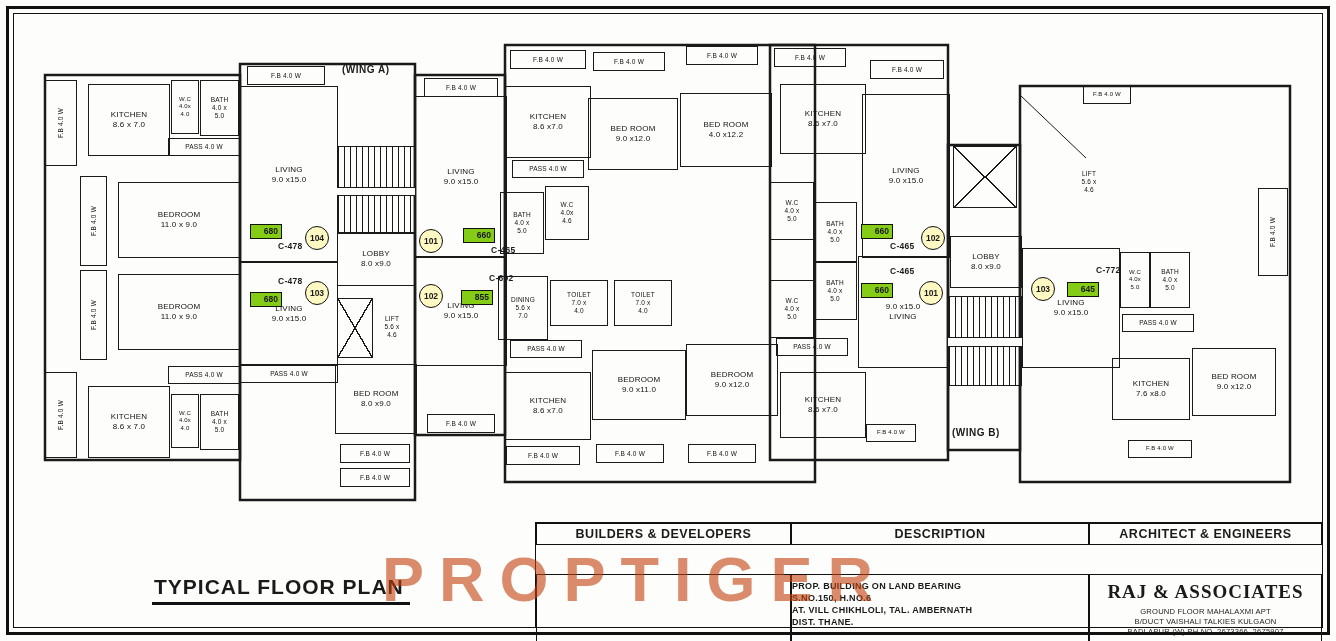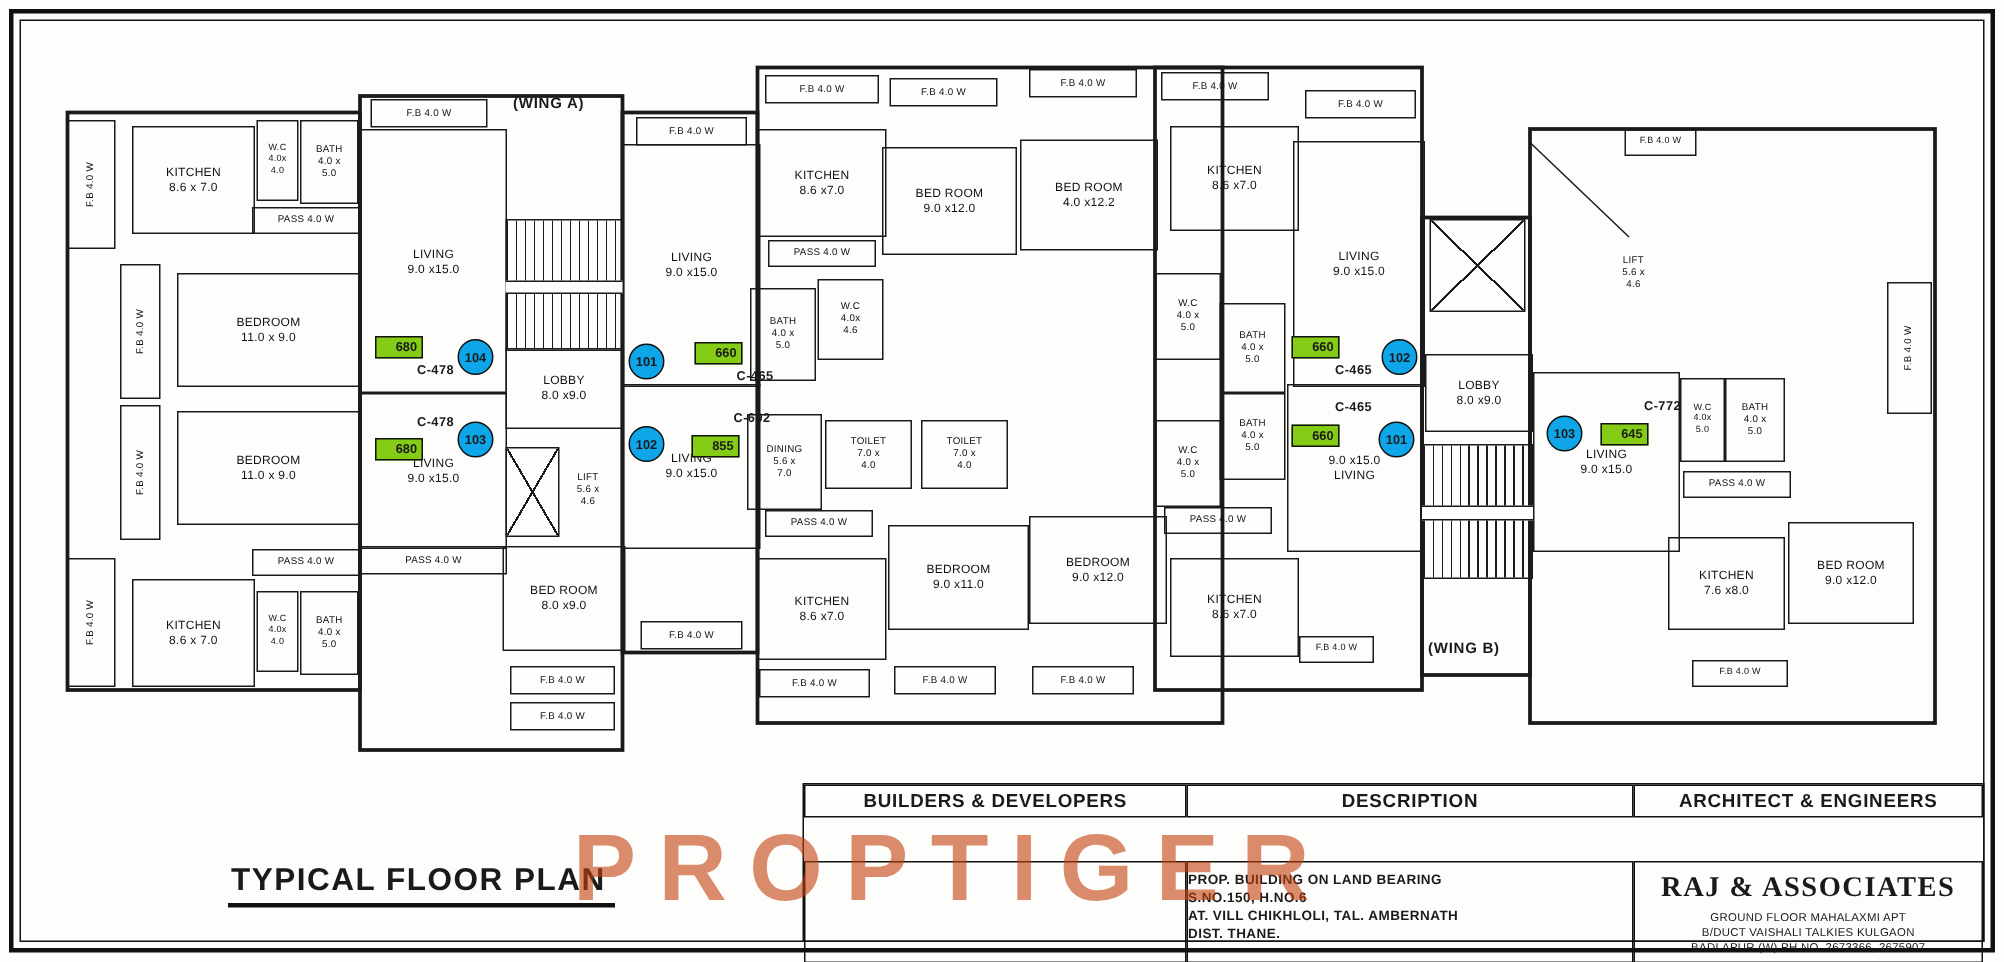--- a/index.html
+++ b/index.html
@@ -30,21 +30,21 @@
   .xbox { position:absolute; border:1.4px solid #1a1a1a;
           background-image:
             linear-gradient(to top right, transparent calc(50% - .7px), #1a1a1a calc(50% - .7px), #1a1a1a calc(50% + .7px), transparent calc(50% + .7px)),
             linear-gradient(to bottom right, transparent calc(50% - .7px), #1a1a1a calc(50% - .7px), #1a1a1a calc(50% + .7px), transparent calc(50% + .7px)); }
   .duct-label { position:absolute; left:50%; top:50%; transform:translate(-50%,-50%);
                 background:#fdfdfb; padding:0 6px; font-size:9.5px; font-weight:bold; letter-spacing:4px; }
 
   .tag-box { position:absolute; border:1.2px solid #111; min-width:24px; padding:0 3px;
              height:13px; line-height:13px; text-align:right; font-size:8.5px; font-weight:bold; background:#84cc16; }
   .tag-circle { position:absolute; width:22px; height:22px; border:1.2px solid #111; border-radius:50%;
-                display:flex; align-items:center; justify-content:center; font-size:8.5px; font-weight:bold; background:#0ea5e9; }
+                display:flex; align-items:center; justify-content:center; font-size:8.5px; font-weight:bold; background:#fef9c3; }
   .tag-plain { position:absolute; font-size:8.5px; font-weight:bold; letter-spacing:.3px; white-space:nowrap;margin-left:32px; }
 
   .wing-label { position:absolute; font-size:10px; font-weight:bold; letter-spacing:.5px; white-space:nowrap; }
   #wing-a { left:342px; top:64px; }
   #wing-b { left:952px; top:427px; }
 
   .title-block { position:absolute; left:152px; top:530px; z-index:4; }
   .title-line { display:table; font-size:21px; font-weight:bold; letter-spacing:1px;
                 border-bottom:3px solid #111; padding:0 6px 3px 2px; margin-bottom:8px; white-space:nowrap;margin-top:45px; }
 

